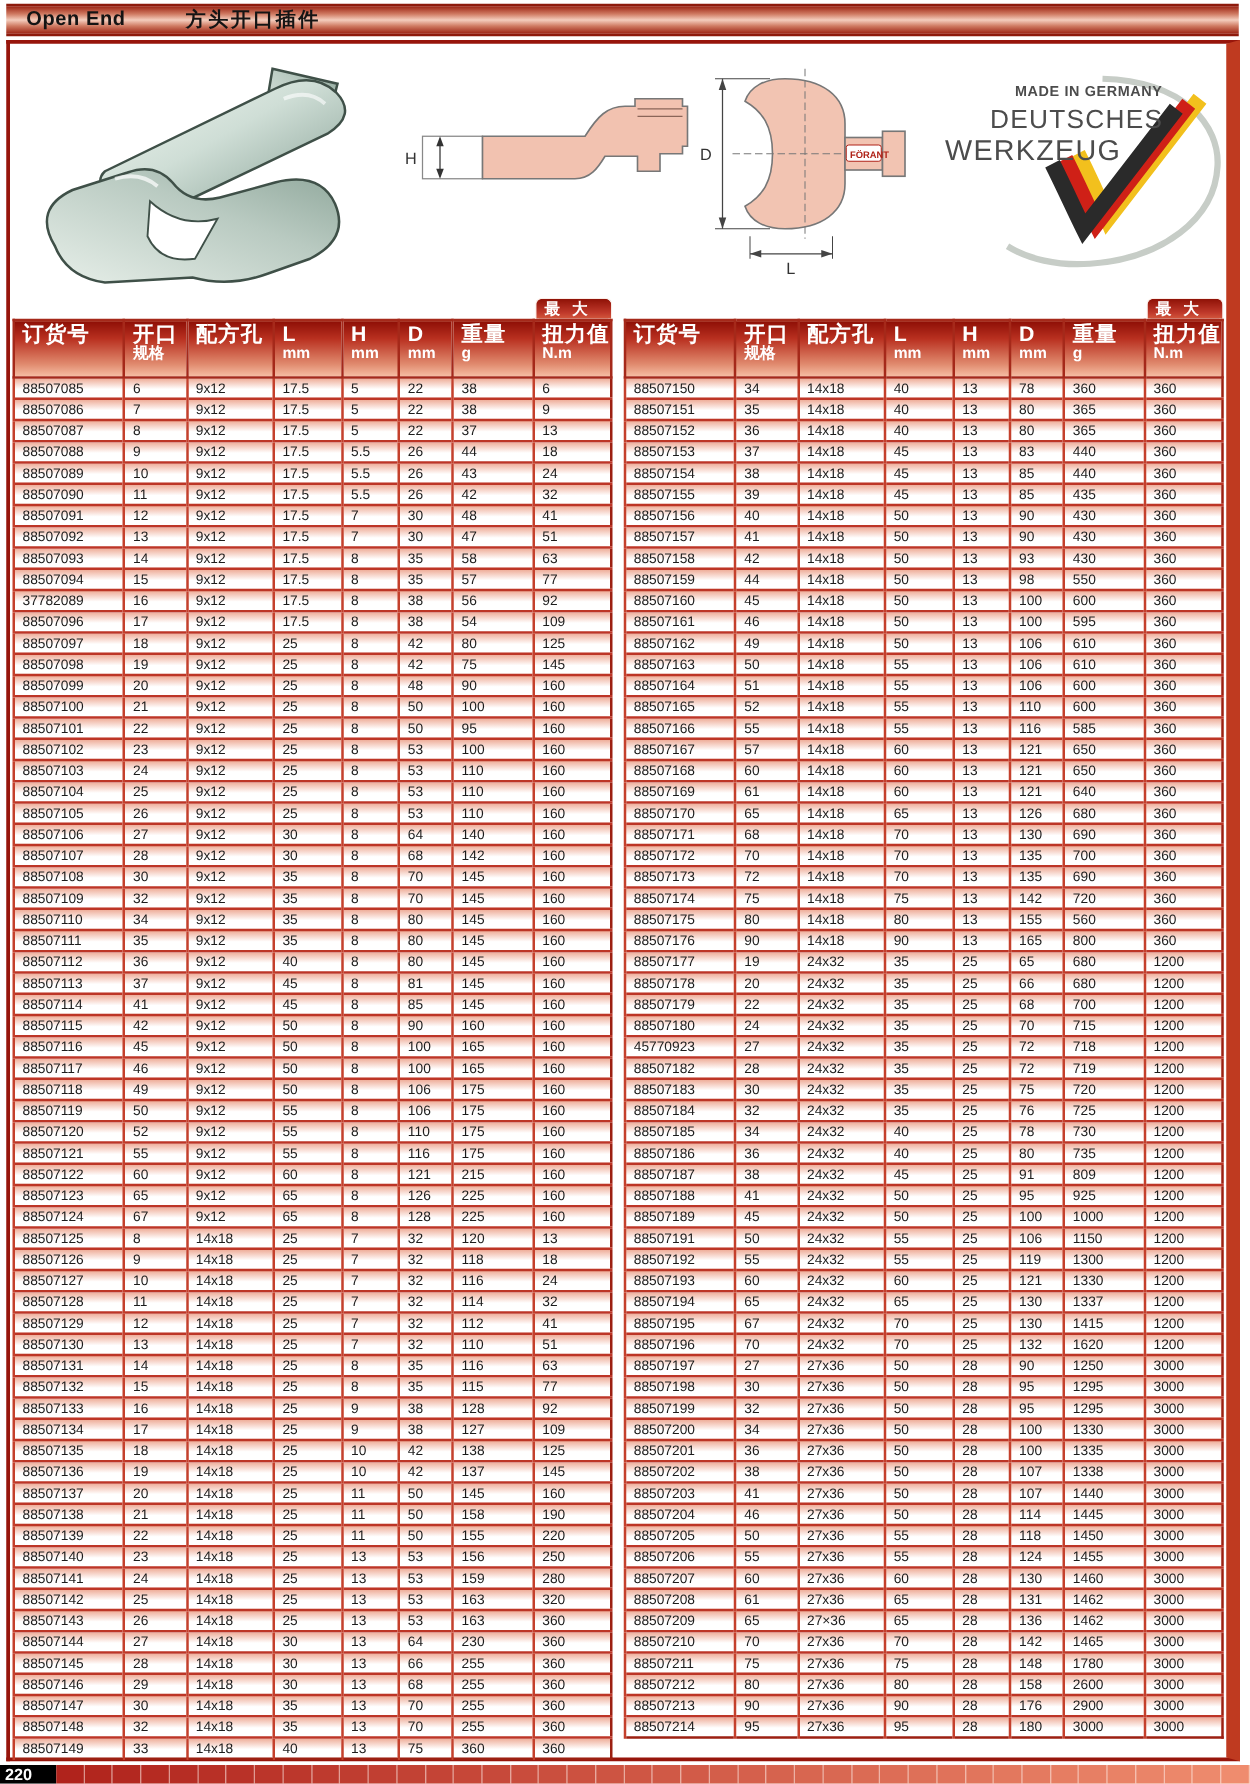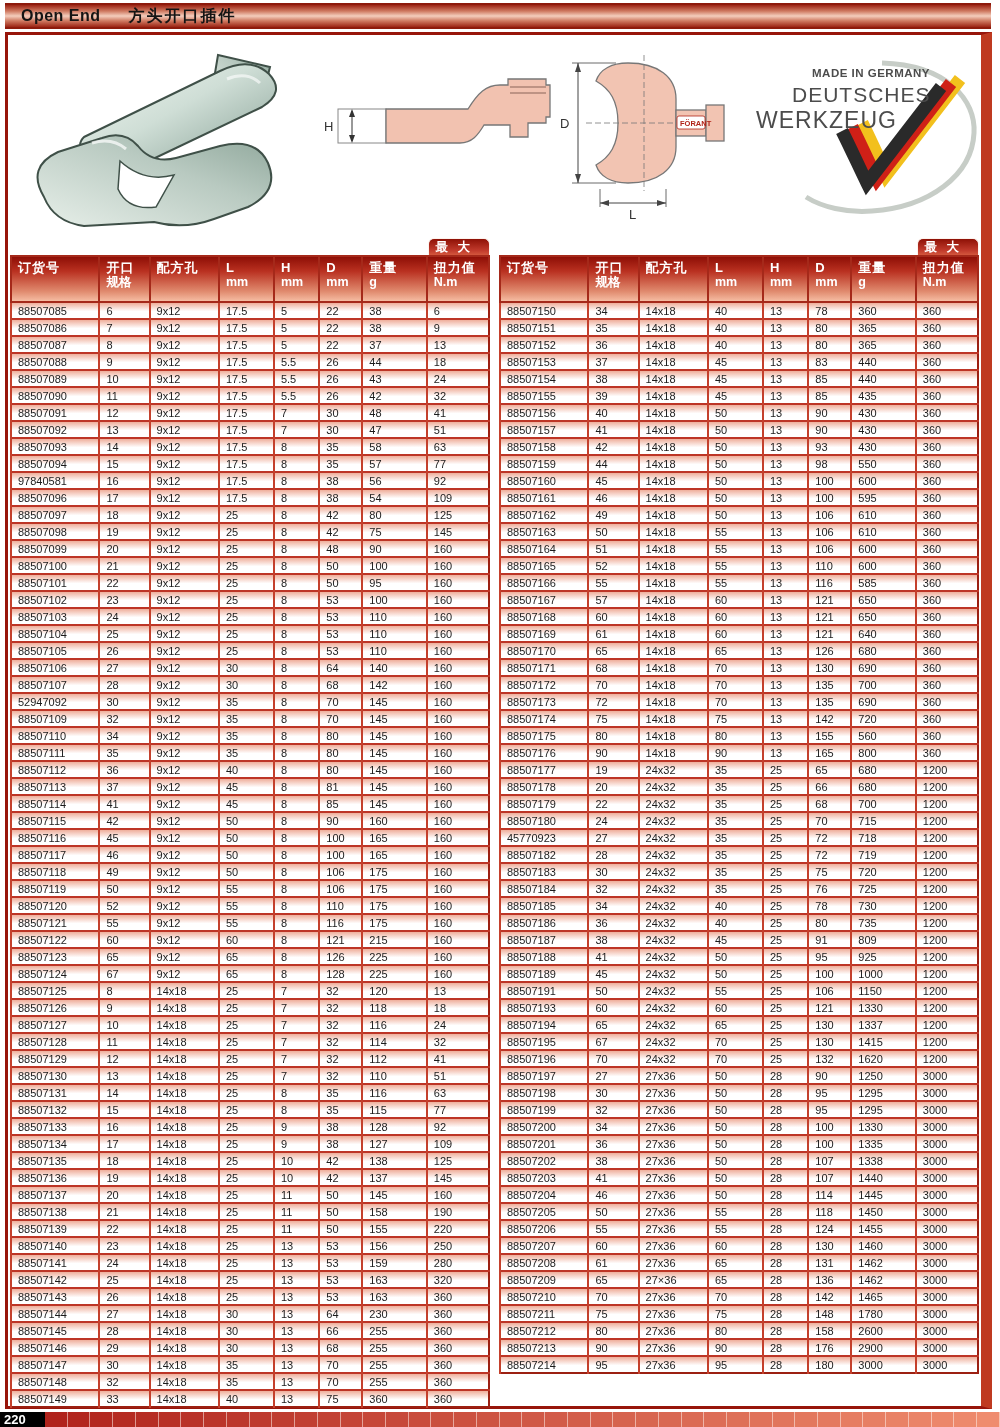--- a/index.html
+++ b/index.html
@@ -10,21 +10,21 @@
 
   
   .title-bar {
     position:absolute; left:5px; top:3px; width:986px; height:26px;
     box-sizing:border-box;
     background:linear-gradient(180deg,#9c2414 0%,#cf7a62 28%,#f4cdbd 50%,#cf7a62 72%,#9c2414 100%);
     border-top:2px solid #8d1a0c; border-bottom:2px solid #8d1a0c;
     display:flex; align-items:center;
   }
   .title-en { font-weight:bold; font-size:16px; color:#141414; margin-left:16px; letter-spacing:.5px; }
-  .title-zh { font-weight:bold; font-size:16px; color:#141414; margin-left:28px; letter-spacing:2px; }
+  .title-zh { font-weight:bold; font-size:16px; color:#141414; margin-left:48px; letter-spacing:2px; }
 
   
   .frame {
     position:absolute; left:5px; top:32px; width:987px; height:1377px;
     box-sizing:border-box; background:#fff;
     border:3px solid #97150b; border-right:11px solid #bf3a20;
   }
 
   
   .hero { position:relative; height:200px; }
@@ -44,21 +44,21 @@
     padding-left:7px; letter-spacing:3px;
     border:1px solid #fdf3ee; border-bottom:none; border-radius:6px 6px 0 0;
   }
   table.ptable { width:100%; border-collapse:collapse; table-layout:fixed; border:2px solid #9c2012; }
   table.ptable th {
     height:46px; box-sizing:border-box; vertical-align:top; text-align:left;
     padding:3px 0 0 6px; overflow:hidden;
     background:linear-gradient(180deg,#8e0f06 0%,#b93020 32%,#e08a6e 78%,#f5bca2 100%);
     color:#fff; font-weight:bold; border:2px solid #a5291a;
   }
-  table.ptable th .h1 { font-size:13px; line-height:15px; letter-spacing:1px; }
+  table.ptable th .h1 { font-size:17px; line-height:15px; letter-spacing:1px; }
   table.ptable th .h2 { font-size:12.5px; line-height:14px; }
   table.ptable tbody tr { background:linear-gradient(180deg,#eda58f 0%,#ffffff 55%,#ffffff 92%,#f6d9cd 100%); }
   table.ptable td {
     font-size:11px; color:#1c1c1c; line-height:12px;
     padding:2px 0 1px 6px; box-sizing:border-box;
     border-top:2px solid #bd3526; border-left:2px solid #c4402c;
     white-space:nowrap; overflow:hidden;
   }
 
   
@@ -308,21 +308,21 @@
               <td>88507094</td>
               <td>15</td>
               <td>9x12</td>
               <td>17.5</td>
               <td>8</td>
               <td>35</td>
               <td>57</td>
               <td>77</td>
             </tr>
             <tr>
-              <td>97840581</td>
+              <td>37782089</td>
               <td>16</td>
               <td>9x12</td>
               <td>17.5</td>
               <td>8</td>
               <td>38</td>
               <td>56</td>
               <td>92</td>
             </tr>
             <tr>
               <td>88507096</td>
@@ -438,21 +438,21 @@
               <td>88507107</td>
               <td>28</td>
               <td>9x12</td>
               <td>30</td>
               <td>8</td>
               <td>68</td>
               <td>142</td>
               <td>160</td>
             </tr>
             <tr>
-              <td>52947092</td>
+              <td>88507108</td>
               <td>30</td>
               <td>9x12</td>
               <td>35</td>
               <td>8</td>
               <td>70</td>
               <td>145</td>
               <td>160</td>
             </tr>
             <tr>
               <td>88507109</td>
@@ -1318,20 +1318,30 @@
               <td>1200</td>
             </tr>
             <tr>
               <td>88507191</td>
               <td>50</td>
               <td>24x32</td>
               <td>55</td>
               <td>25</td>
               <td>106</td>
               <td>1150</td>
+              <td>1200</td>
+            </tr>
+            <tr>
+              <td>88507192</td>
+              <td>55</td>
+              <td>24x32</td>
+              <td>55</td>
+              <td>25</td>
+              <td>119</td>
+              <td>1300</td>
               <td>1200</td>
             </tr>
             <tr>
               <td>88507193</td>
               <td>60</td>
               <td>24x32</td>
               <td>60</td>
               <td>25</td>
               <td>121</td>
               <td>1330</td>

